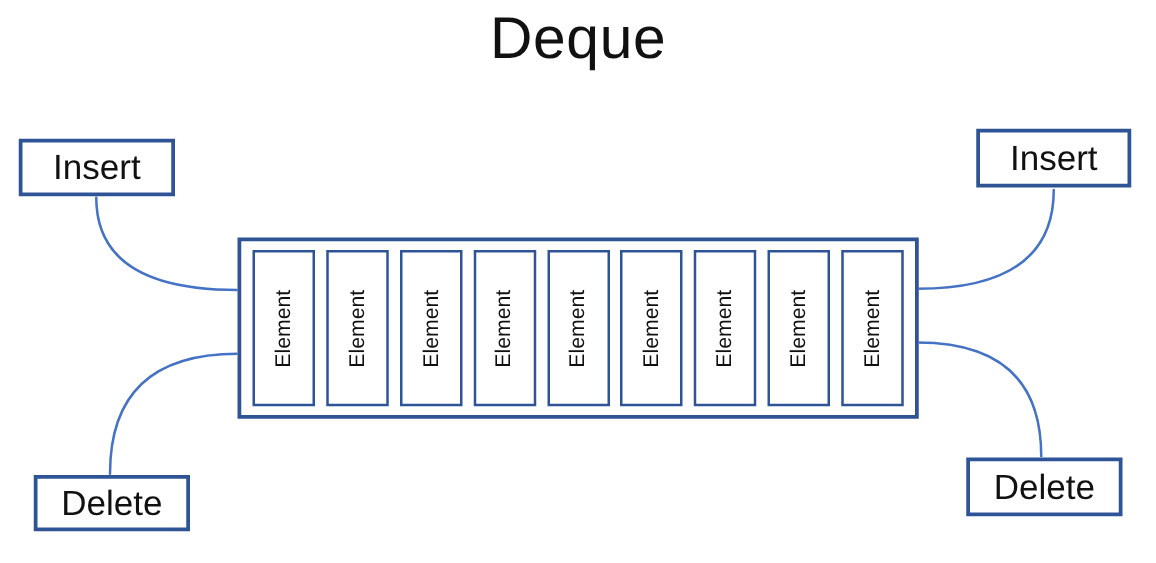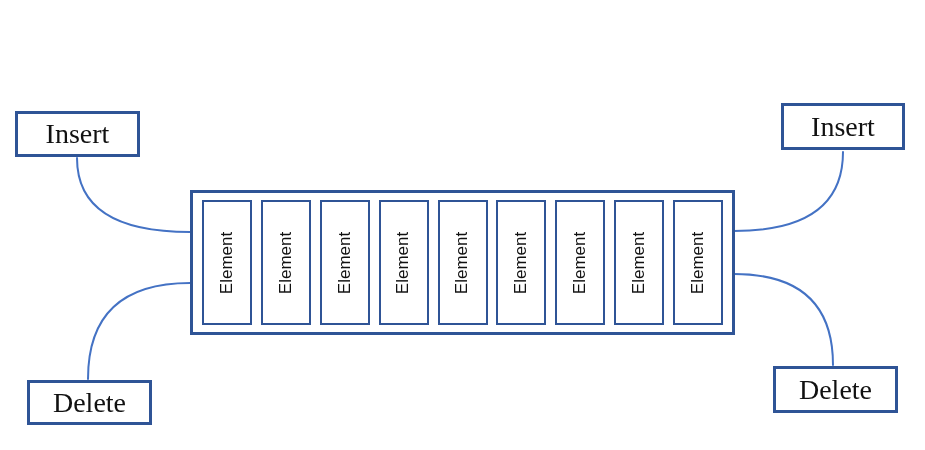--- a/index.html
+++ b/index.html
@@ -67,32 +67,32 @@
   .op-box {
     position: absolute;
     border: 3px solid #2F5496;
     background: #ffffff;
     box-sizing: border-box;
     display: flex;
     align-items: center;
     justify-content: center;
     font-size: 28px;
     color: #111111;
-    font-family: Liberation Serif, serif;
   }
   .op-insert-left  { left: 15px;  top: 111px; width: 125px; height: 46px; }
   .op-insert-right { left: 781px; top: 103px; width: 124px; height: 47px; }
   .op-delete-left  { left: 27px;  top: 380px; width: 125px; height: 45px; }
   .op-delete-right { left: 773px; top: 366px; width: 125px; height: 47px; }
 </style>
 </head>
 <body>
 
 <div class="canvas">
 
+  <div class="title">Deque</div>
 
   <svg class="connector-layer" width="925" height="450" viewBox="0 0 925 450">
     <path d="M 77 158 Q 77 232 190 232" fill="none" stroke-width="2" stroke-linecap="round" stroke="#4472C4"></path>
     <path d="M 190 283 Q 88 283 88 379" fill="none" stroke-width="2" stroke-linecap="round" stroke="#4472C4"></path>
     <path d="M 843 152 Q 843 231 734 231" fill="none" stroke-width="2" stroke-linecap="round" stroke="#4472C4"></path>
     <path d="M 734 274 Q 833 274 833 365" fill="none" stroke-width="2" stroke-linecap="round" stroke="#4472C4"></path>
   </svg>
 
   <div class="op-box op-insert-left">Insert</div>
 

